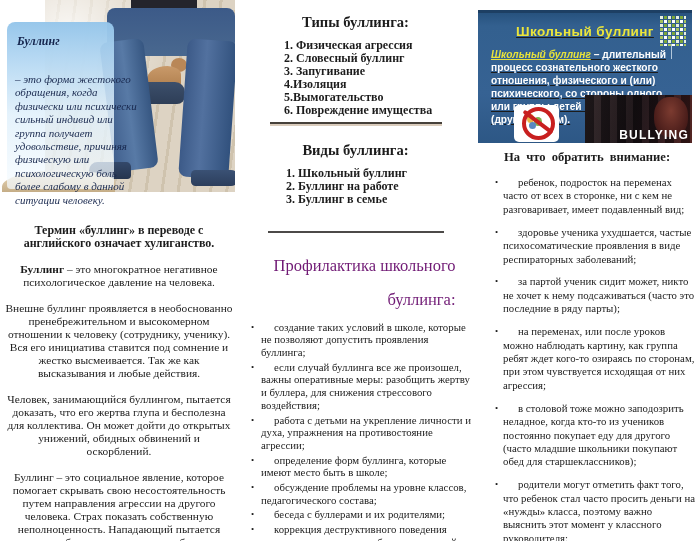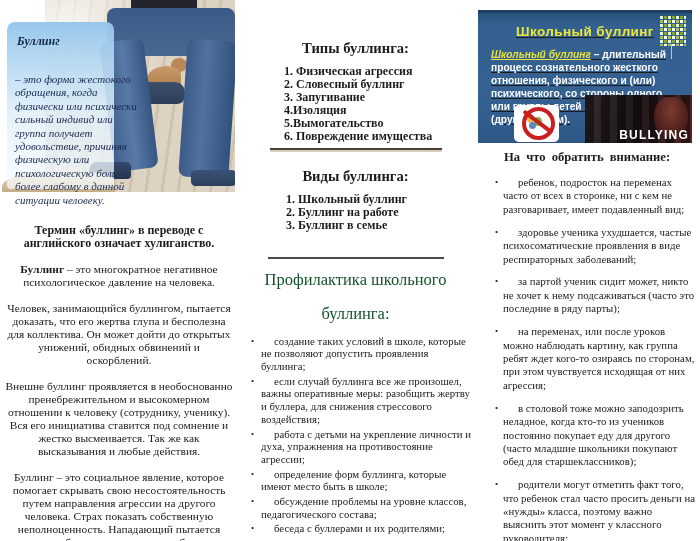--- a/index.html
+++ b/index.html
@@ -44,29 +44,29 @@
     margin:24px 0 0 8px;width:124px;font-size:11px;font-weight:normal;font-style:italic;
     line-height:13.4px;color:#18284e;
   }
   .left-paragraphs{padding:0 3px;}
   .lp{text-align:center;font-size:11.4px;line-height:13px;margin:0 0 13px 0;}
   .lp-first{margin-top:32px;font-weight:bold;font-size:12px;}
   .lead-bold{font-weight:bold;}
   
   .col-mid{position:absolute;left:240px;top:0;width:231px;height:541px;}
   .mid-h{font-size:14.6px;font-weight:bold;text-align:center;margin:0;}
-  .types-title{padding-top:40px;}
+  .types-title{padding-top:14px;}
   .num-list{list-style:none;margin:8px 0 0 0;padding:0 0 0 44px;font-weight:bold;font-size:12px;line-height:13px;}
   .num-list li{white-space:nowrap;}
   .divider1{width:172px;margin:5px auto 0;border:0;border-top:2px solid #46413a;box-shadow:0 2px 0 rgba(198,176,152,.65);}
   .kinds-title{padding-top:18px;}
   .kinds-list{padding-left:46px;}
   .divider2{width:176px;margin:25px auto 0;border:0;border-top:2px solid #4c4a48;}
   .prev-title{
-    margin:4px auto 0;width:200px;text-align:center;color:#14532d;
+    margin:16px auto 0;width:200px;text-align:right;color:#701a75;
     font-size:16.5px;line-height:2.05;font-weight:normal;
   }
   .m-bullets{margin-top:4px;}
   .m-bullet{position:relative;padding-left:21px;margin-bottom:2px;font-size:10.8px;line-height:12.7px;}
   .m-bullet .dot{position:absolute;left:11px;top:0;font-size:9px;}
   .m-bullet .btext{display:block;text-indent:13px;}
   
   .col-right{position:absolute;left:474px;top:0;width:226px;height:541px;}
   .slide{
     position:relative;margin:10px 6px 0 4px;width:214px;height:133px;
@@ -129,22 +129,22 @@
     </div>
     <div class="sand"></div>
     <div class="defbox">
       <div class="defbox-title">Буллинг</div>
       <div class="defbox-body">– это форма жестокого обращения, когда физически или психически сильный индивид или группа получает удовольствие, причиняя физическую или психологическую боль более слабому в данной ситуации человеку.</div>
     </div>
   </div>
   <div class="left-paragraphs">
     <p class="lp lp-first">Термин «буллинг» в переводе с английского означает хулиганство.</p>
     <p class="lp"><span class="lead-bold">Буллинг</span><span> – это многократное негативное психологическое давление на человека.</span></p>
+    <p class="lp">Внешне буллинг проявляется в необоснованно пренебрежительном и высокомерном отношении к человеку (сотруднику, ученику). Вся его инициатива ставится под сомнение и жестко высмеивается. Так же как высказывания и любые действия.</p>
     <p class="lp">Человек, занимающийся буллингом, пытается доказать, что его жертва глупа и бесполезна для коллектива. Он может дойти до открытых унижений, обидных обвинений и оскорблений.</p>
-    <p class="lp">Внешне буллинг проявляется в необоснованно пренебрежительном и высокомерном отношении к человеку (сотруднику, ученику). Вся его инициатива ставится под сомнение и жестко высмеивается. Так же как высказывания и любые действия.</p>
     <p class="lp">Буллинг – это социальное явление, которое помогает скрывать свою несостоятельность путем направления агрессии на другого человека. Страх показать собственную неполноценность. Нападающий пытается таким образом скрыть свои слабости.</p>
   </div>
 </div>
 
 <div class="col-mid">
   <h2 class="mid-h types-title">Типы буллинга:</h2>
   <ul class="num-list">
     <li>1. Физическая агрессия</li>
     <li>2. Словесный буллинг</li>
     <li>3. Запугивание</li>

